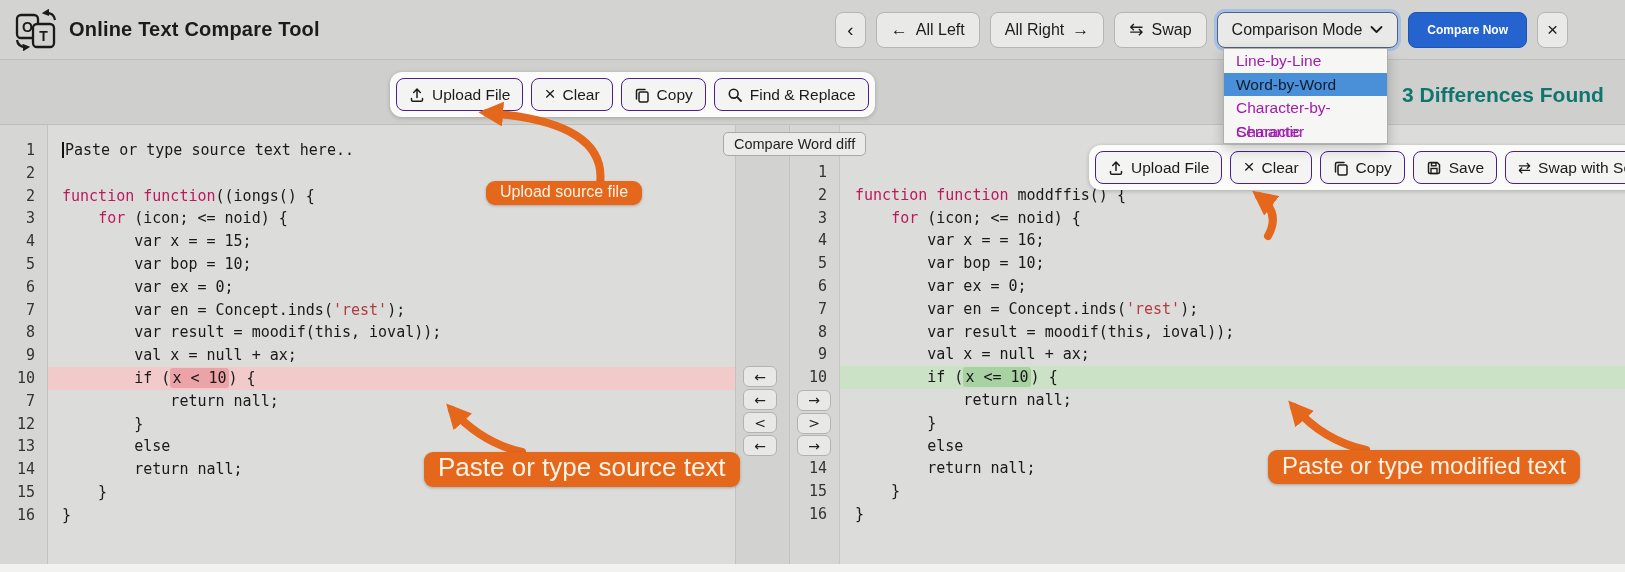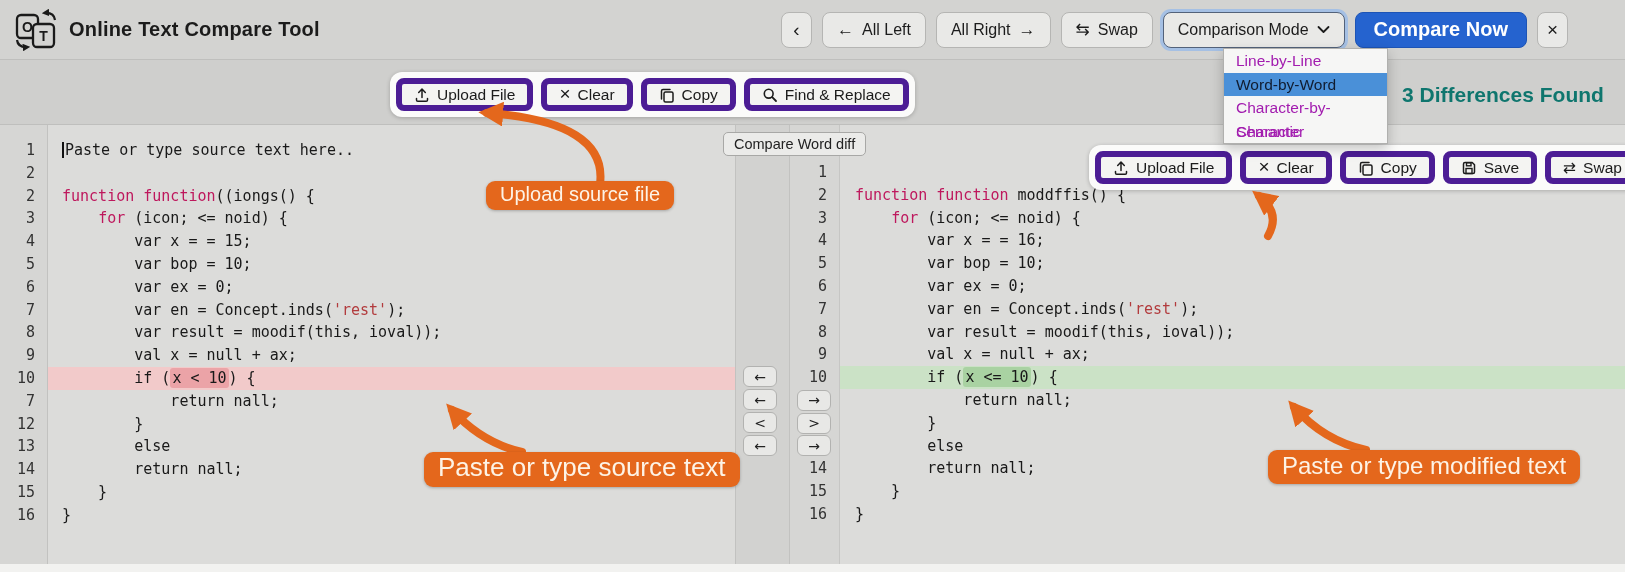--- a/index.html
+++ b/index.html
@@ -15,42 +15,42 @@
     background:#d3d3d1; border-bottom:1px solid #bfbfbd; display:flex; align-items:center; z-index:10; }
   .logo { width:46px; height:44px; margin-left:13px; flex:0 0 auto; }
   .app-title { font-size:20px; font-weight:bold; margin-left:10px; letter-spacing:.2px; }
   .topbar-actions { margin-left:auto; margin-right:57px; display:flex; align-items:center; gap:10px; }
   .tbtn { height:36px; padding:0 14px; border-radius:8px; background:#e9e9e7;
     border:1px solid #b5b5b3; font-size:16px; color:#1c1c1c;
     display:flex; align-items:center; gap:8px; white-space:nowrap; }
   .tbtn.sq { width:31px; padding:0; justify-content:center; font-size:19px; }
   .tbtn .gl { font-size:17px; line-height:1; }
   .tbtn.focus { border:1.5px solid #53627a; box-shadow:0 0 0 3px #a5c0e4; }
-  .tbtn.primary { background:#2563cf; border-color:#1d54b5; color:#ffffff; font-weight:bold; font-size:20px; padding:0 18px; }
+  .tbtn.primary { background:#2563cf; border-color:#1d54b5; color:#ffffff; font-weight:bold; font-size:12px; padding:0 18px; }
   .chev { width:13px; height:9px; }
 
   
   .panel-header-row { position:absolute; top:60px; left:0; width:1625px; height:65px;
     background:#cfcfcd; border-bottom:1px solid #bfbfbd; z-index:5; }
   .panel-label { position:absolute; display:flex; align-items:center; gap:10px;
     font-size:15.5px; font-weight:bold; letter-spacing:.4px; }
   .dot { width:13px; height:13px; border-radius:50%; }
   #source-label { left:14px; top:86px; color:#2f9e44; }
   #source-label .dot { background:#2f9e44; }
   #modified-label { left:801px; top:86px; color:#1d3f77; }
   #modified-label .dot { background:#1d3f77; }
   .diff-summary { position:absolute; left:1402px; top:83px; font-size:21px; font-weight:bold; color:#0f766e; z-index:6; }
 
   
   .wbox { position:absolute; background:#fbfbfa; border-radius:12px; padding:6px;
     display:flex; gap:8px; box-shadow:0 1px 4px rgba(0,0,0,.22); z-index:20; }
   #source-toolbar { left:390px; top:72px; }
   #modified-toolbar { left:1089px; top:145px; }
   .wbtn { height:33px; padding:0 12px; border-radius:8px; background:#f4f4f2;
-    border:6px solid #4c1d95; font-size:15.5px; display:flex; align-items:center; gap:7px; white-space:nowrap; }
+    border:1px solid #4c1d95; font-size:15.5px; display:flex; align-items:center; gap:7px; white-space:nowrap; }
   .wbtn svg { width:16px; height:16px; }
   .xgl { font-size:19px; line-height:1; margin-top:-2px; }
 
   
   #dropdown-menu { position:absolute; left:1223px; top:48px; width:165px; z-index:50;
     background:#f6f6f5; border:1px solid #b0b0ae; box-shadow:0 5px 12px rgba(0,0,0,.22); }
   .dd-item { height:23.6px; line-height:23.6px; padding-left:12px; font-size:15.5px; color:#a21caf; cursor:pointer; }
   .dd-item.selected { background:#4a90d8; color:#101c30; }
 
   
@@ -87,21 +87,21 @@
   .bottom-strip { position:absolute; left:0; top:564px; width:1625px; height:8px; background:#f2f2f0; }
 
   
   #word-diff-tooltip { position:absolute; left:723px; top:132px; height:24px; line-height:22px;
     padding:0 10px; background:#ebebe9; border:1px solid #a8a8a6; border-radius:5px;
     font-size:14.5px; color:#222; z-index:25; white-space:nowrap; }
 
   
   .callout { position:absolute; background:#e4671c; color:#fdf3e6; border-radius:9px;
     padding:2px 14px 4px; white-space:nowrap; z-index:41; box-shadow:0 1px 3px rgba(0,0,0,.25); }
-  #co-upload   { left:486px;  top:181px; font-size:20px; }
+  #co-upload   { left:486px;  top:181px; font-size:16px; }
   #co-clear    { left:1190px; top:239px; font-size:24px; }
   #co-paste-src{ left:424px;  top:452px; font-size:26px; padding-top:0; }
   #co-paste-mod{ left:1268px; top:450px; font-size:24px; padding-top:2px; }
 
   #arrow-overlay { position:absolute; left:0; top:0; width:1625px; height:572px;
     pointer-events:none; z-index:40; }
 </style>
 </head>
 <body>
 

